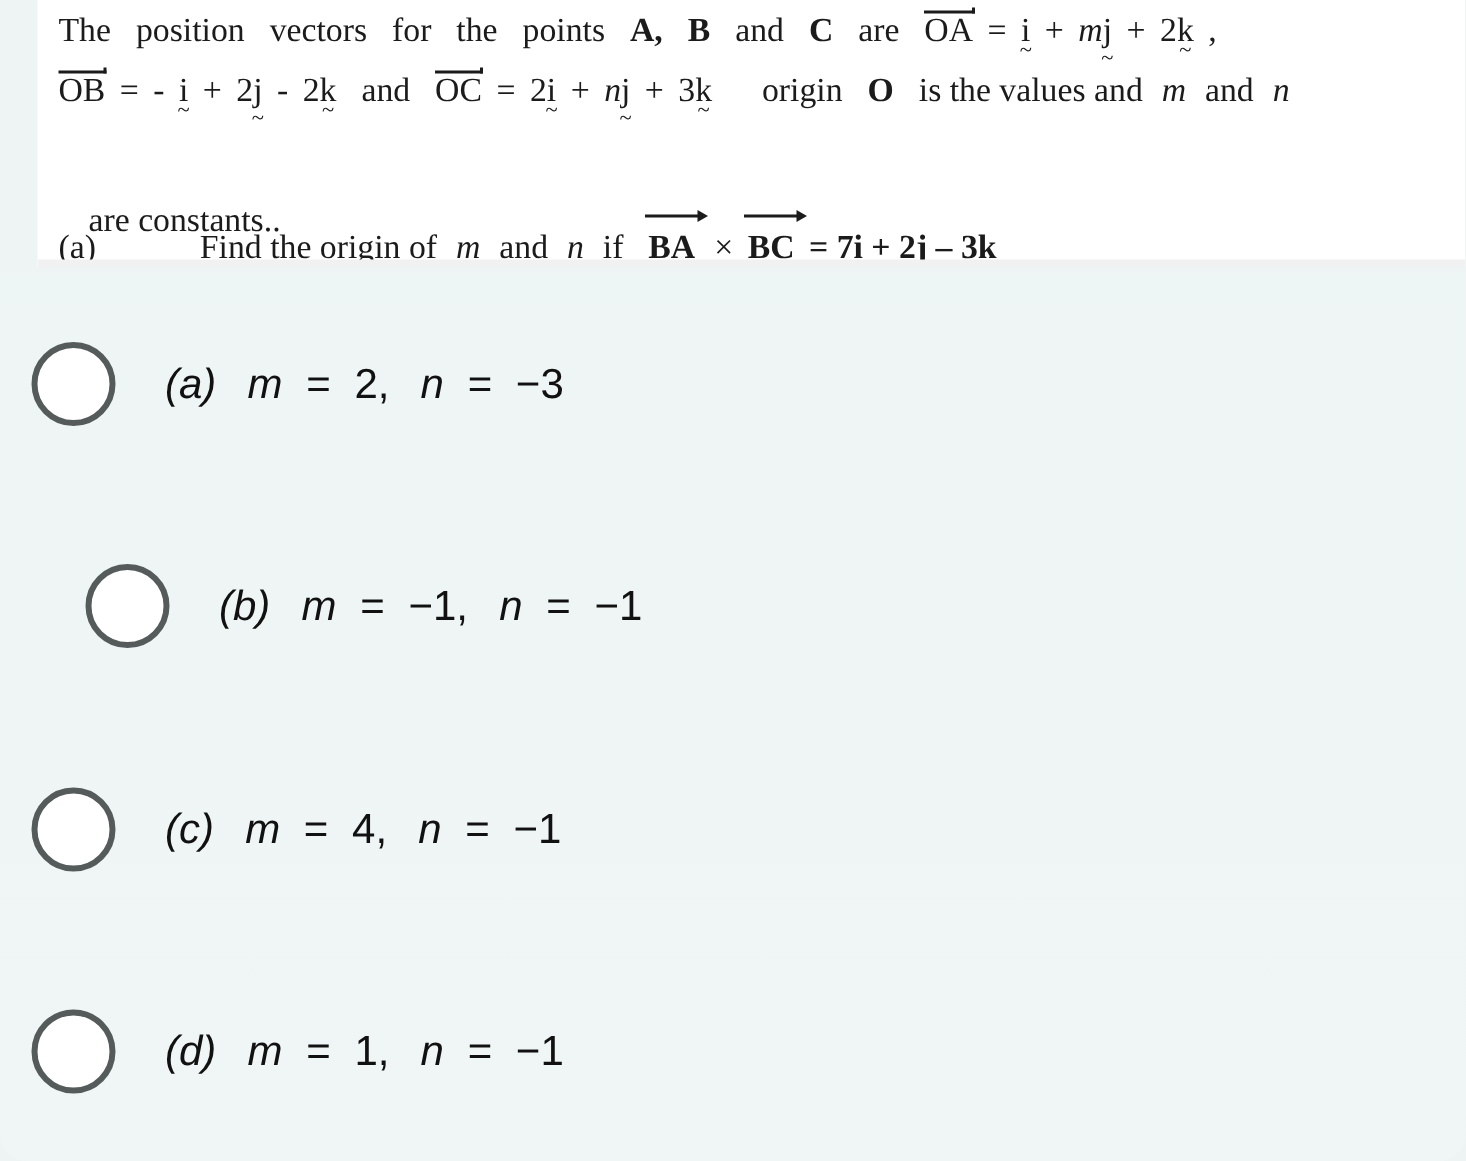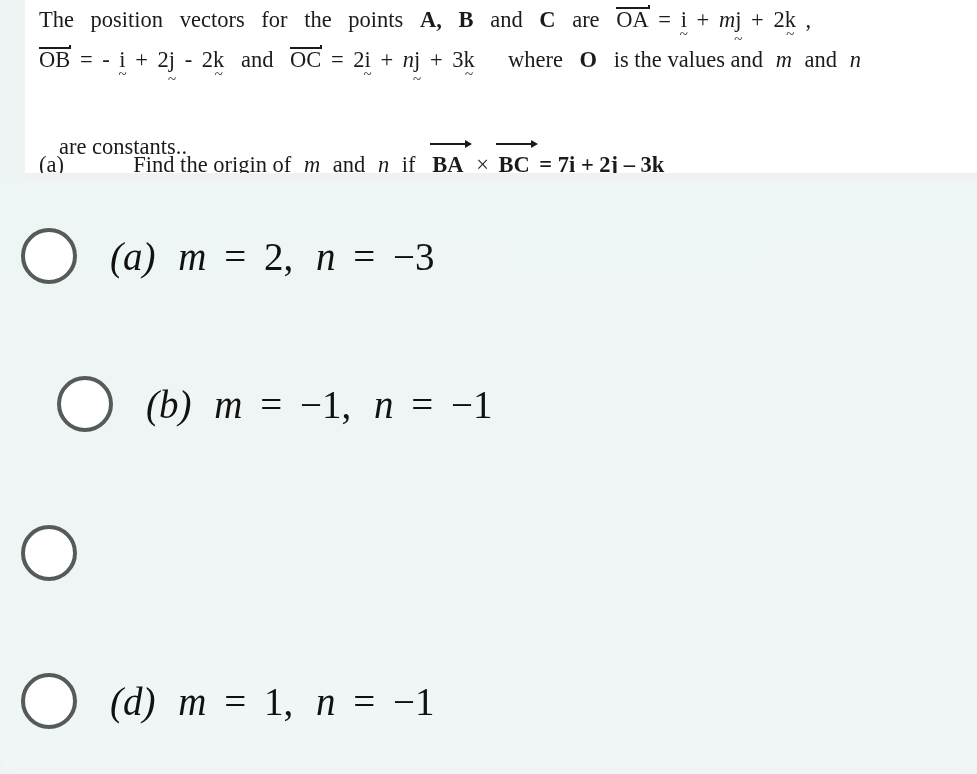--- a/index.html
+++ b/index.html
@@ -173,25 +173,25 @@
     height: 56px;
     margin-left: 21px;
     border: 4px solid #555b5b;
     border-radius: 50%;
     background: #ffffff;
     box-sizing: border-box;
   }
 
   .option-text {
     margin-left: 33px;
-    font-size: 39px;
+    font-size: 28px;
     line-height: 1;
     color: #111111;
     white-space: nowrap;
-    font-family: Liberation Serif, serif;
+    font-family: Liberation Sans, sans-serif;
   }
   .option-text .tag {
     font-style: italic;
   }
   .option-text .var {
     font-style: italic;
   }
   .option-text .sp { display: inline-block; width: 13px; }
   .option-text .sp-s { display: inline-block; width: 8px; }
 </style>
@@ -236,21 +236,21 @@
         <span>2</span><span class="tvec w"><span>k</span><span class="tilde">~</span></span>
         <span class="w">and</span>
         <span class="ovec w3">OC</span>
         <span class="w3">=</span>
         <span>2</span><span class="tvec w3"><span>i</span><span class="tilde">~</span></span>
         <span class="w3">+</span>
         <span class="ital">n</span><span class="tvec jt w3"><span>j</span><span class="tilde">~</span></span>
         <span class="w3">+</span>
         <span>3</span><span class="tvec"><span>k</span><span class="tilde">~</span></span>
         <span class="gap-md"></span>
-        <span class="w">where</span>
+        <span class="w">origin</span>
         <span class="w bold">O</span>
         <span class="w2">is the values and</span>
         <span class="w2 ital">m</span>
         <span class="w2">and</span>
         <span class="ital">n</span>
       </div>
 
       <div class="qline l3">are constants..</div>
 
       <div class="qline l4">
@@ -300,20 +300,29 @@
         <span>=</span><span class="sp-s"></span>
         <span>−1,</span><span class="sp"></span>
         <span class="var">n</span><span class="sp-s"></span>
         <span>=</span><span class="sp-s"></span>
         <span>−1</span>
       </div>
     </div>
 
     <div class="option-row o3">
       <div class="radio"></div>
+      <div class="option-text">
+        <span class="tag">(c)</span><span class="sp"></span>
+        <span class="var">m</span><span class="sp-s"></span>
+        <span>=</span><span class="sp-s"></span>
+        <span>4,</span><span class="sp"></span>
+        <span class="var">n</span><span class="sp-s"></span>
+        <span>=</span><span class="sp-s"></span>
+        <span>−1</span>
+      </div>
     </div>
 
     <div class="option-row o4">
       <div class="radio"></div>
       <div class="option-text">
         <span class="tag">(d)</span><span class="sp"></span>
         <span class="var">m</span><span class="sp-s"></span>
         <span>=</span><span class="sp-s"></span>
         <span>1,</span><span class="sp"></span>
         <span class="var">n</span><span class="sp-s"></span>

